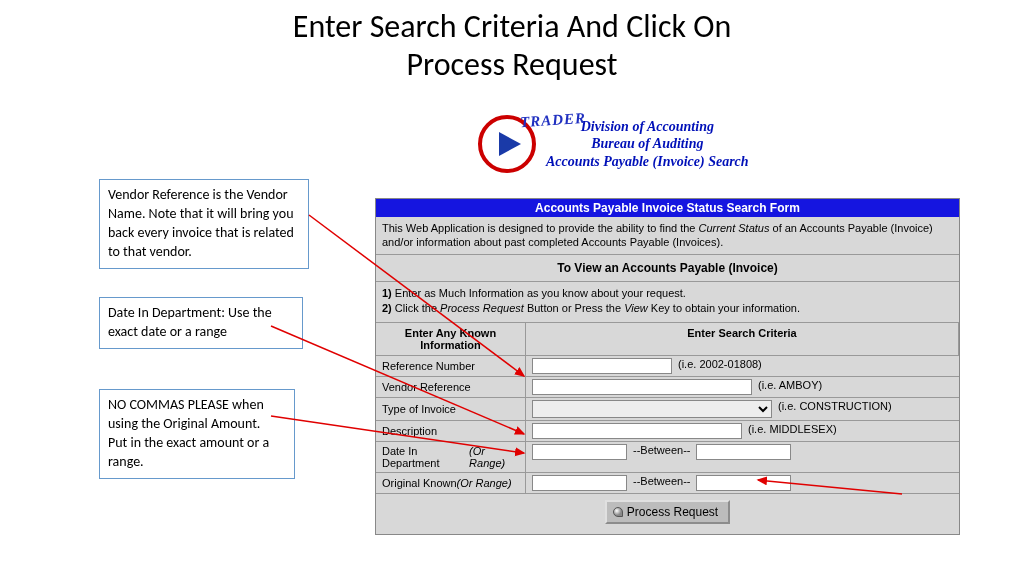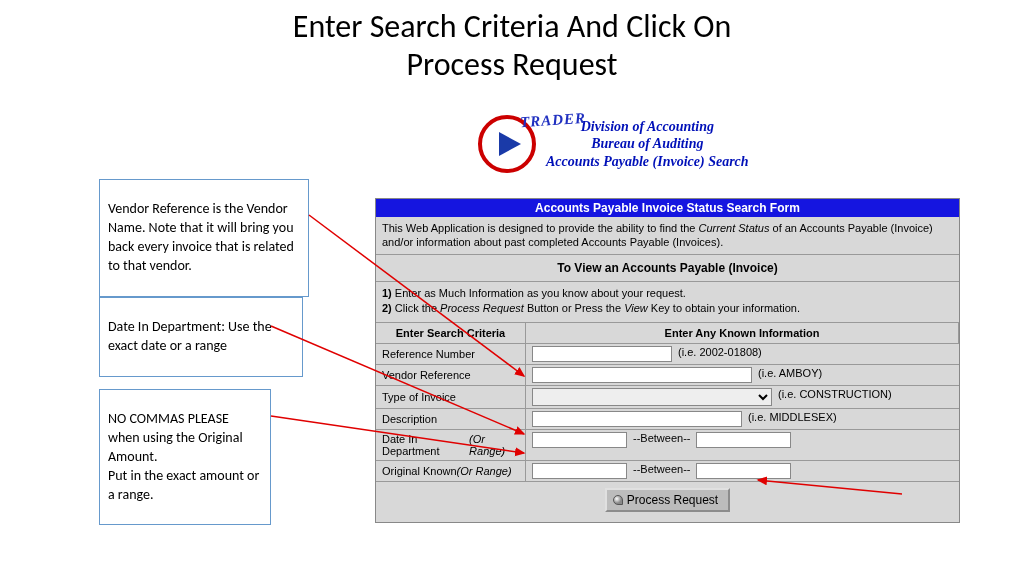--- a/index.html
+++ b/index.html
@@ -16,28 +16,28 @@
     font-size: 32px;
     font-weight: 400;
     color: #000;
     margin-top: 8px;
     line-height: 1.2;
   }
   .callout {
     position: absolute;
     border: 1px solid #6699cc;
     background: #fff;
-    padding: 20px 8px;
+    padding: 6px 8px;
     font-size: 14px;
     line-height: 1.35;
     color: #000;
   }
   #c1 { left: 99px; top: 179px; width: 210px; }
   #c2 { left: 99px; top: 297px; width: 204px; }
-  #c3 { left: 99px; top: 389px; width: 172px; }
+  #c3 { left: 99px; top: 389px; width: 196px; }
   .header-block {
     position: absolute;
     left: 478px; top: 115px;
     width: 390px;
     display: flex;
     align-items: center;
     gap: 10px;
   }
   .logo-circle {
     width: 58px; height: 58px;
@@ -214,22 +214,22 @@
   <div class="form-title">Accounts Payable Invoice Status Search Form</div>
   <div class="form-desc">
     <span>This Web Application is designed to provide the ability to find the </span><span class="ital">Current Status</span><span> of an Accounts Payable (Invoice) and/or information about past completed Accounts Payable (Invoices).</span>
   </div>
   <div class="form-sub">To View an Accounts Payable (Invoice)</div>
   <div class="form-steps">
     <div><b>1)</b><span> Enter as Much Information as you know about your request.</span></div>
     <div><b>2)</b><span> Click the </span><span class="ital">Process Request</span><span> Button or Press the </span><span class="ital">View</span><span> Key to obtain your information.</span></div>
   </div>
   <div class="grid">
+    <div class="hdr">Enter Any Known Information</div>
     <div class="hdr">Enter Search Criteria</div>
-    <div class="hdr">Enter Any Known Information</div>
 
     <div class="row-label">Reference Number</div>
     <div class="row-input">
       <input type="text" class="w-mid" style="">
       <span class="hint">(i.e. 2002-01808)</span>
     </div>
 
     <div class="row-label">Vendor Reference</div>
     <div class="row-input">
       <input type="text" class="w-long" style="">

